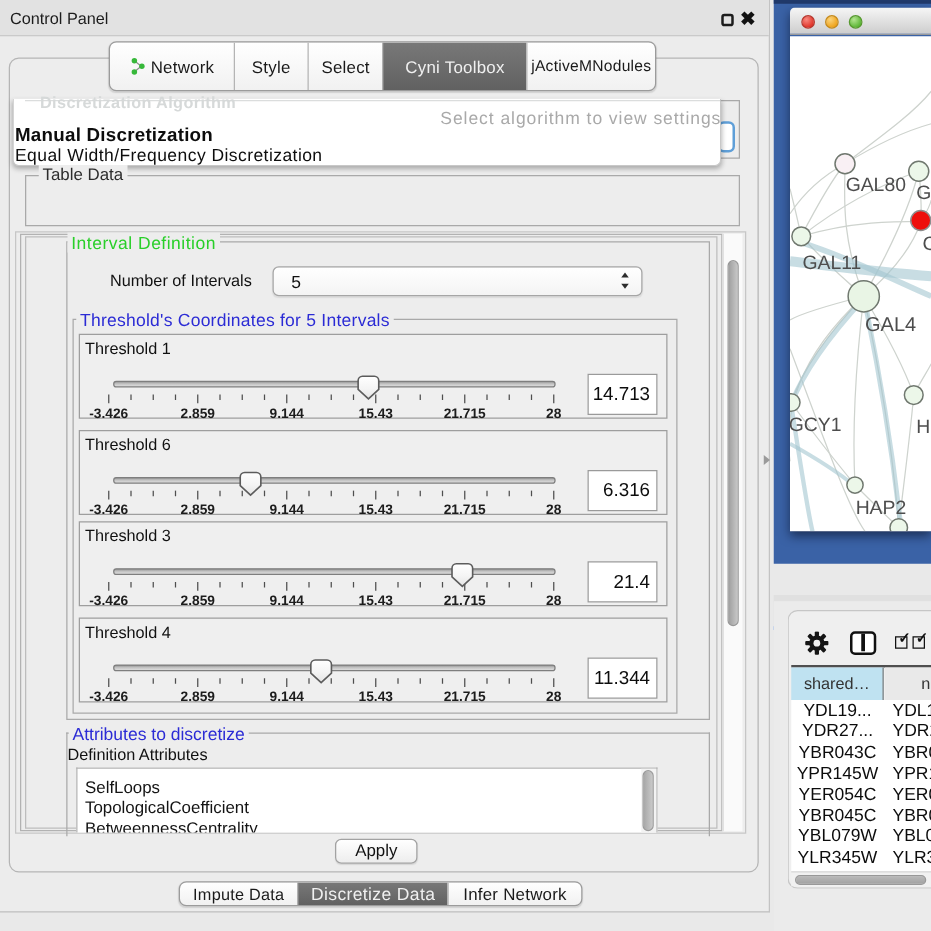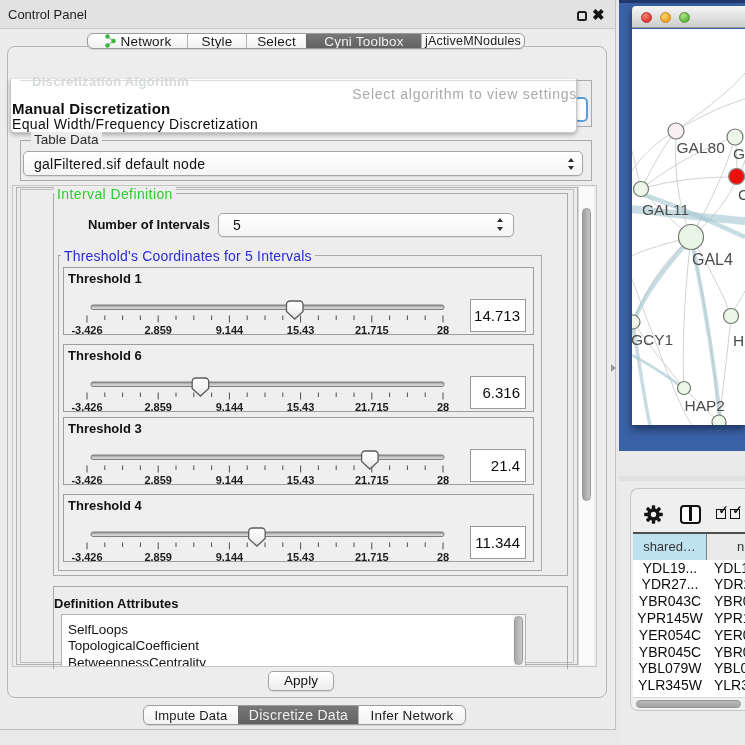--- a/index.html
+++ b/index.html
@@ -1,36 +1,36 @@
 <!DOCTYPE html>
 <html><head><meta charset="utf-8">
 <style>
 * { margin:0; padding:0; box-sizing:border-box; }
 html,body { width:745px; height:745px; overflow:hidden; background:#e9e9e9;
   font-family:"Liberation Sans", sans-serif; }
 #stage { position:absolute; left:0; top:0; width:745px; height:745px; }
 .abs { position:absolute; }
-.b13 { position:absolute; font-size:13px; font-weight:bold; color:#111; white-space:nowrap; }
+.b13 { position:absolute; font-size:13px; font-weight:normal; color:#111; white-space:nowrap; }
 #cpwin { position:absolute; left:0; top:0; width:616px; height:730px; background:#ececec;
   border-right:1px solid #c3c3c3; border-bottom:1px solid #bdbdbd; }
 #titlebar { position:absolute; left:0; top:0; width:615px; height:29px; background:#e2e2e2;
   border-bottom:1px solid #cacaca; }
 #titlebar .t { position:absolute; left:8px; top:7px; font-size:13px; color:#1d1d1d; }
 #floatbtn { position:absolute; left:577px; top:11px; width:10px; height:10px;
   border:2px solid #1c1c1c; border-radius:2.5px; }
 #closex { position:absolute; left:592px; top:6px; font-size:15px; font-weight:bold; color:#111; }
 #tabpanel { position:absolute; left:7px; top:46px; width:600px; height:652px;
   border:1px solid #b5b5b5; border-radius:8px; background:#ededed; }
 .seg { position:absolute; background:linear-gradient(#ffffff,#f1f1f1);
   border:1px solid #9b9b9b; display:flex; align-items:center; box-shadow:0 1px 1px rgba(0,0,0,0.12); }
 .seg .s { height:100%; display:flex; align-items:center; justify-content:center;
   font-size:13.5px; letter-spacing:0.2px; color:#1a1a1a; border-left:1px solid #b4b4b4; white-space:nowrap; }
 .seg .s:first-child { border-left:none; }
 .seg .sel { background:linear-gradient(#787878,#616161); color:#f0f0f0; border-left-color:#6a6a6a; }
-#topseg { left:87px; top:33px; width:438px; height:16px; border-radius:6px; overflow:hidden; }
+#topseg { left:87px; top:33px; width:438px; height:40px; border-radius:6px; overflow:hidden; }
 #botseg { left:143px; top:705px; width:323px; height:20px; border-radius:6px; overflow:hidden; }
 .group { position:absolute; border:1px solid #a9a9a9; }
 .gtitle { position:absolute; font-size:14px; background:#ededed; padding:0 3px; white-space:nowrap; }
 .combo { position:absolute; background:linear-gradient(#ffffff,#f4f4f4); border:1px solid #a6a6a6;
   border-radius:5px; font-size:14px; color:#111; box-shadow:0 1px 1px rgba(0,0,0,0.08); }
 .combo .txt { position:absolute; left:11px; top:3px; }
 .arr { position:absolute; width:0; height:0; border-left:3.5px solid transparent; border-right:3.5px solid transparent; }
 .aup { border-bottom:4.5px solid #2c2c2c; }
 .adn { border-top:4.5px solid #2c2c2c; }
 #scrollwrap { position:absolute; left:12px; top:185px; width:585px; height:482px;
@@ -115,25 +115,20 @@
 
   <div id="popup"></div>
   <div class="abs" style="left:20px;top:80px;width:557px;height:1px;background:rgba(176,180,180,0.45)"></div>
   <div class="abs" style="left:32px;top:74px;font-size:13px;letter-spacing:0.3px;color:#d6d9d9;font-weight:bold">Discretization Algorithm</div>
   <div class="abs" style="left:10px;top:86px;width:567px;text-align:right;font-size:14px;letter-spacing:0.75px;color:#a9a9a9">Select algorithm to view settings</div>
   <div class="abs" style="left:12px;top:100px;font-size:15px;letter-spacing:0.2px;font-weight:bold;color:#0d0d0d">Manual Discretization</div>
   <div class="abs" style="left:12px;top:116px;font-size:14px;letter-spacing:0.35px;color:#0d0d0d">Equal Width/Frequency Discretization</div>
 
   <div class="group" style="left:20px;top:140px;width:572px;height:41px"></div>
   <div class="gtitle" style="left:31px;top:132px;color:#2c2c2c;font-size:13.5px">Table Data</div>
-  <div class="combo" style="left:23px;top:151px;width:560px;height:25px">
-    <div class="txt" style="top:4px;left:10px;letter-spacing:0.25px">galFiltered.sif default node</div>
-    <div class="arr aup" style="right:8px;top:6px"></div>
-    <div class="arr adn" style="right:8px;top:14px"></div>
-  </div>
 
   <div id="scrollwrap">
         <div class="inner"></div>
         <div class="inner2"></div>
         <div id="vsb">
           <div class="thumb"></div>
         </div>
       </div>
 
   <div class="group" style="left:53px;top:193px;width:515px;height:383px"></div>
@@ -294,20 +289,21 @@
         <text x="98.2" y="39.0" text-anchor="middle" font-size="11" font-weight="bold" fill="#1c1c1c" font-family="Liberation Sans, sans-serif">2.859</text>
         <text x="169.4" y="39.0" text-anchor="middle" font-size="11" font-weight="bold" fill="#1c1c1c" font-family="Liberation Sans, sans-serif">9.144</text>
         <text x="240.6" y="39.0" text-anchor="middle" font-size="11" font-weight="bold" fill="#1c1c1c" font-family="Liberation Sans, sans-serif">15.43</text>
         <text x="311.8" y="39.0" text-anchor="middle" font-size="11" font-weight="bold" fill="#1c1c1c" font-family="Liberation Sans, sans-serif">21.715</text>
         <text x="383.0" y="39.0" text-anchor="middle" font-size="11" font-weight="bold" fill="#1c1c1c" font-family="Liberation Sans, sans-serif">28</text>
         <path d="M188.66,16.50 v-7 a3.5,3.5 0 0 1 3.5,-3.5 h9.5 a3.5,3.5 0 0 1 3.5,3.5 v7 l-8.25,7.6 z" fill="url(#thg)" stroke="#5c5c5c" stroke-width="1.3"></path>
       </svg>
 <div class="vfield" style="top:526px">11.344</div>
 
   <div class="group" style="left:53px;top:586px;width:515px;height:83px;border-bottom:none"></div>
+  <div class="gtitle" style="left:55px;top:579px;color:#2b2bd5;letter-spacing:0px">Attributes to discretize</div>
   <div class="b13" style="left:54px;top:596px">Definition Attributes</div>
   <div id="numlist">
         <div>SelfLoops</div>
         <div>TopologicalCoefficient</div>
         <div>BetweennessCentrality</div>
       </div>
   <div id="lsb">
         <div class="thumb"></div>
       </div>
 

